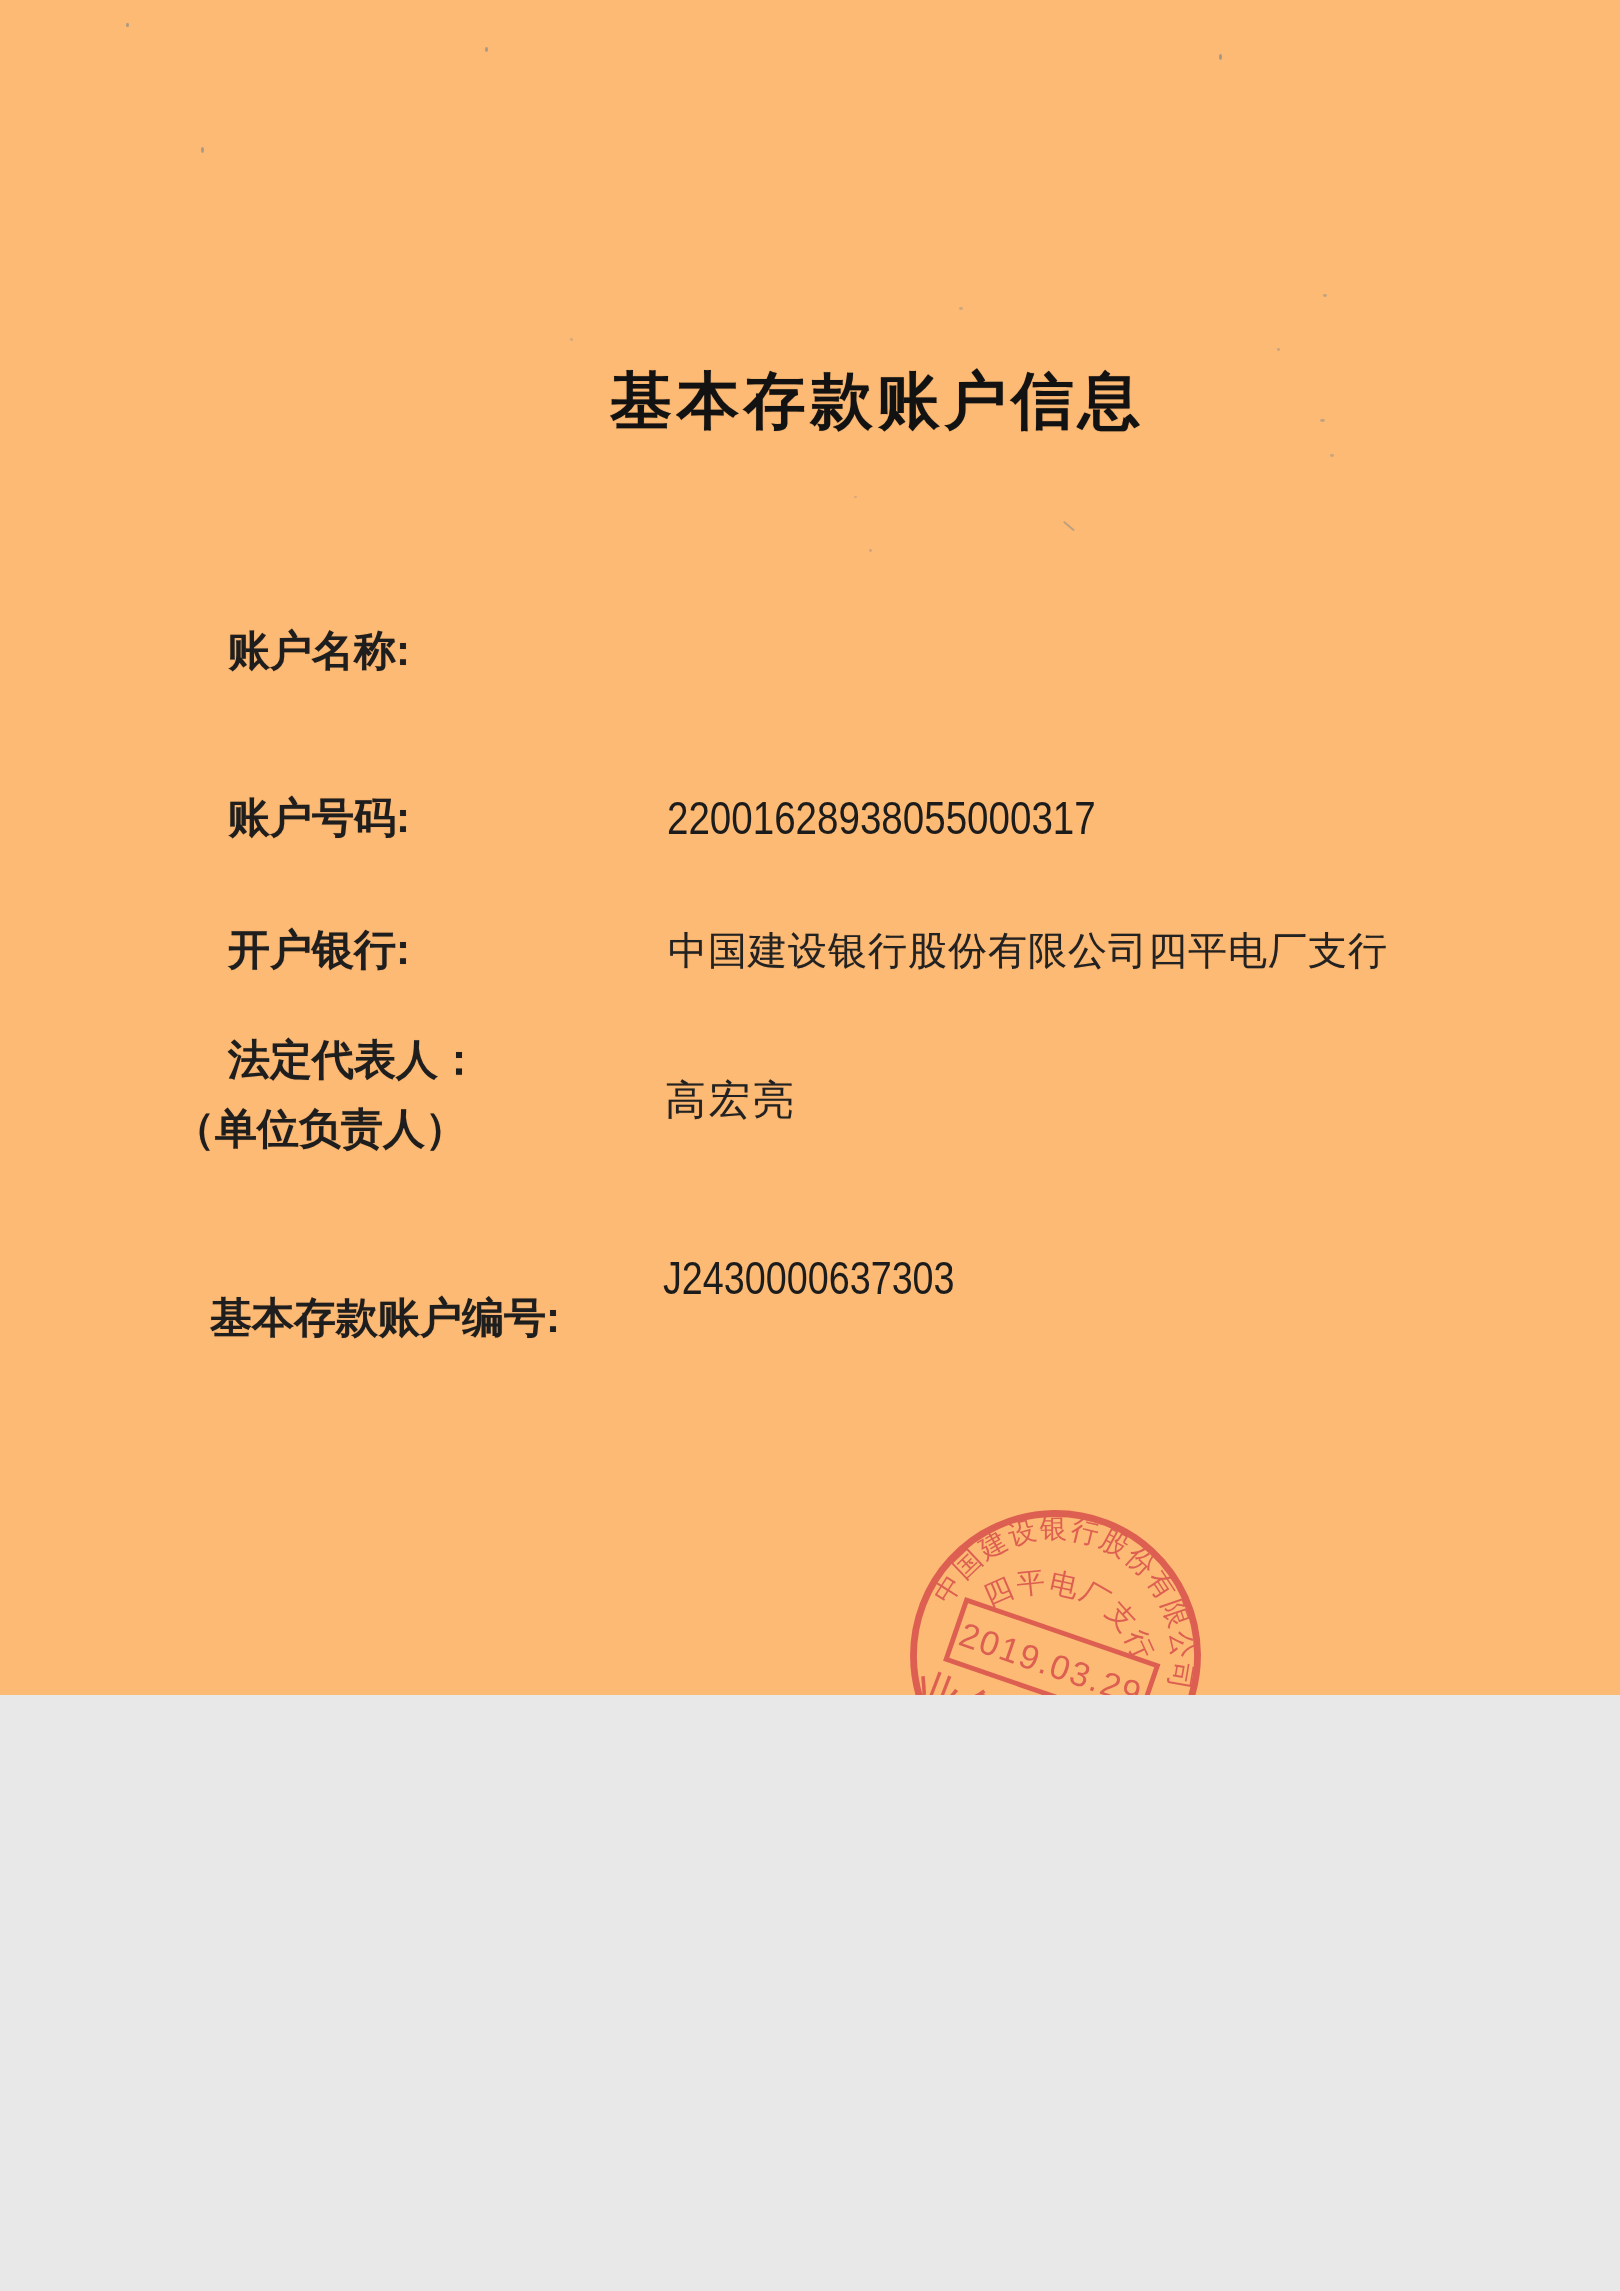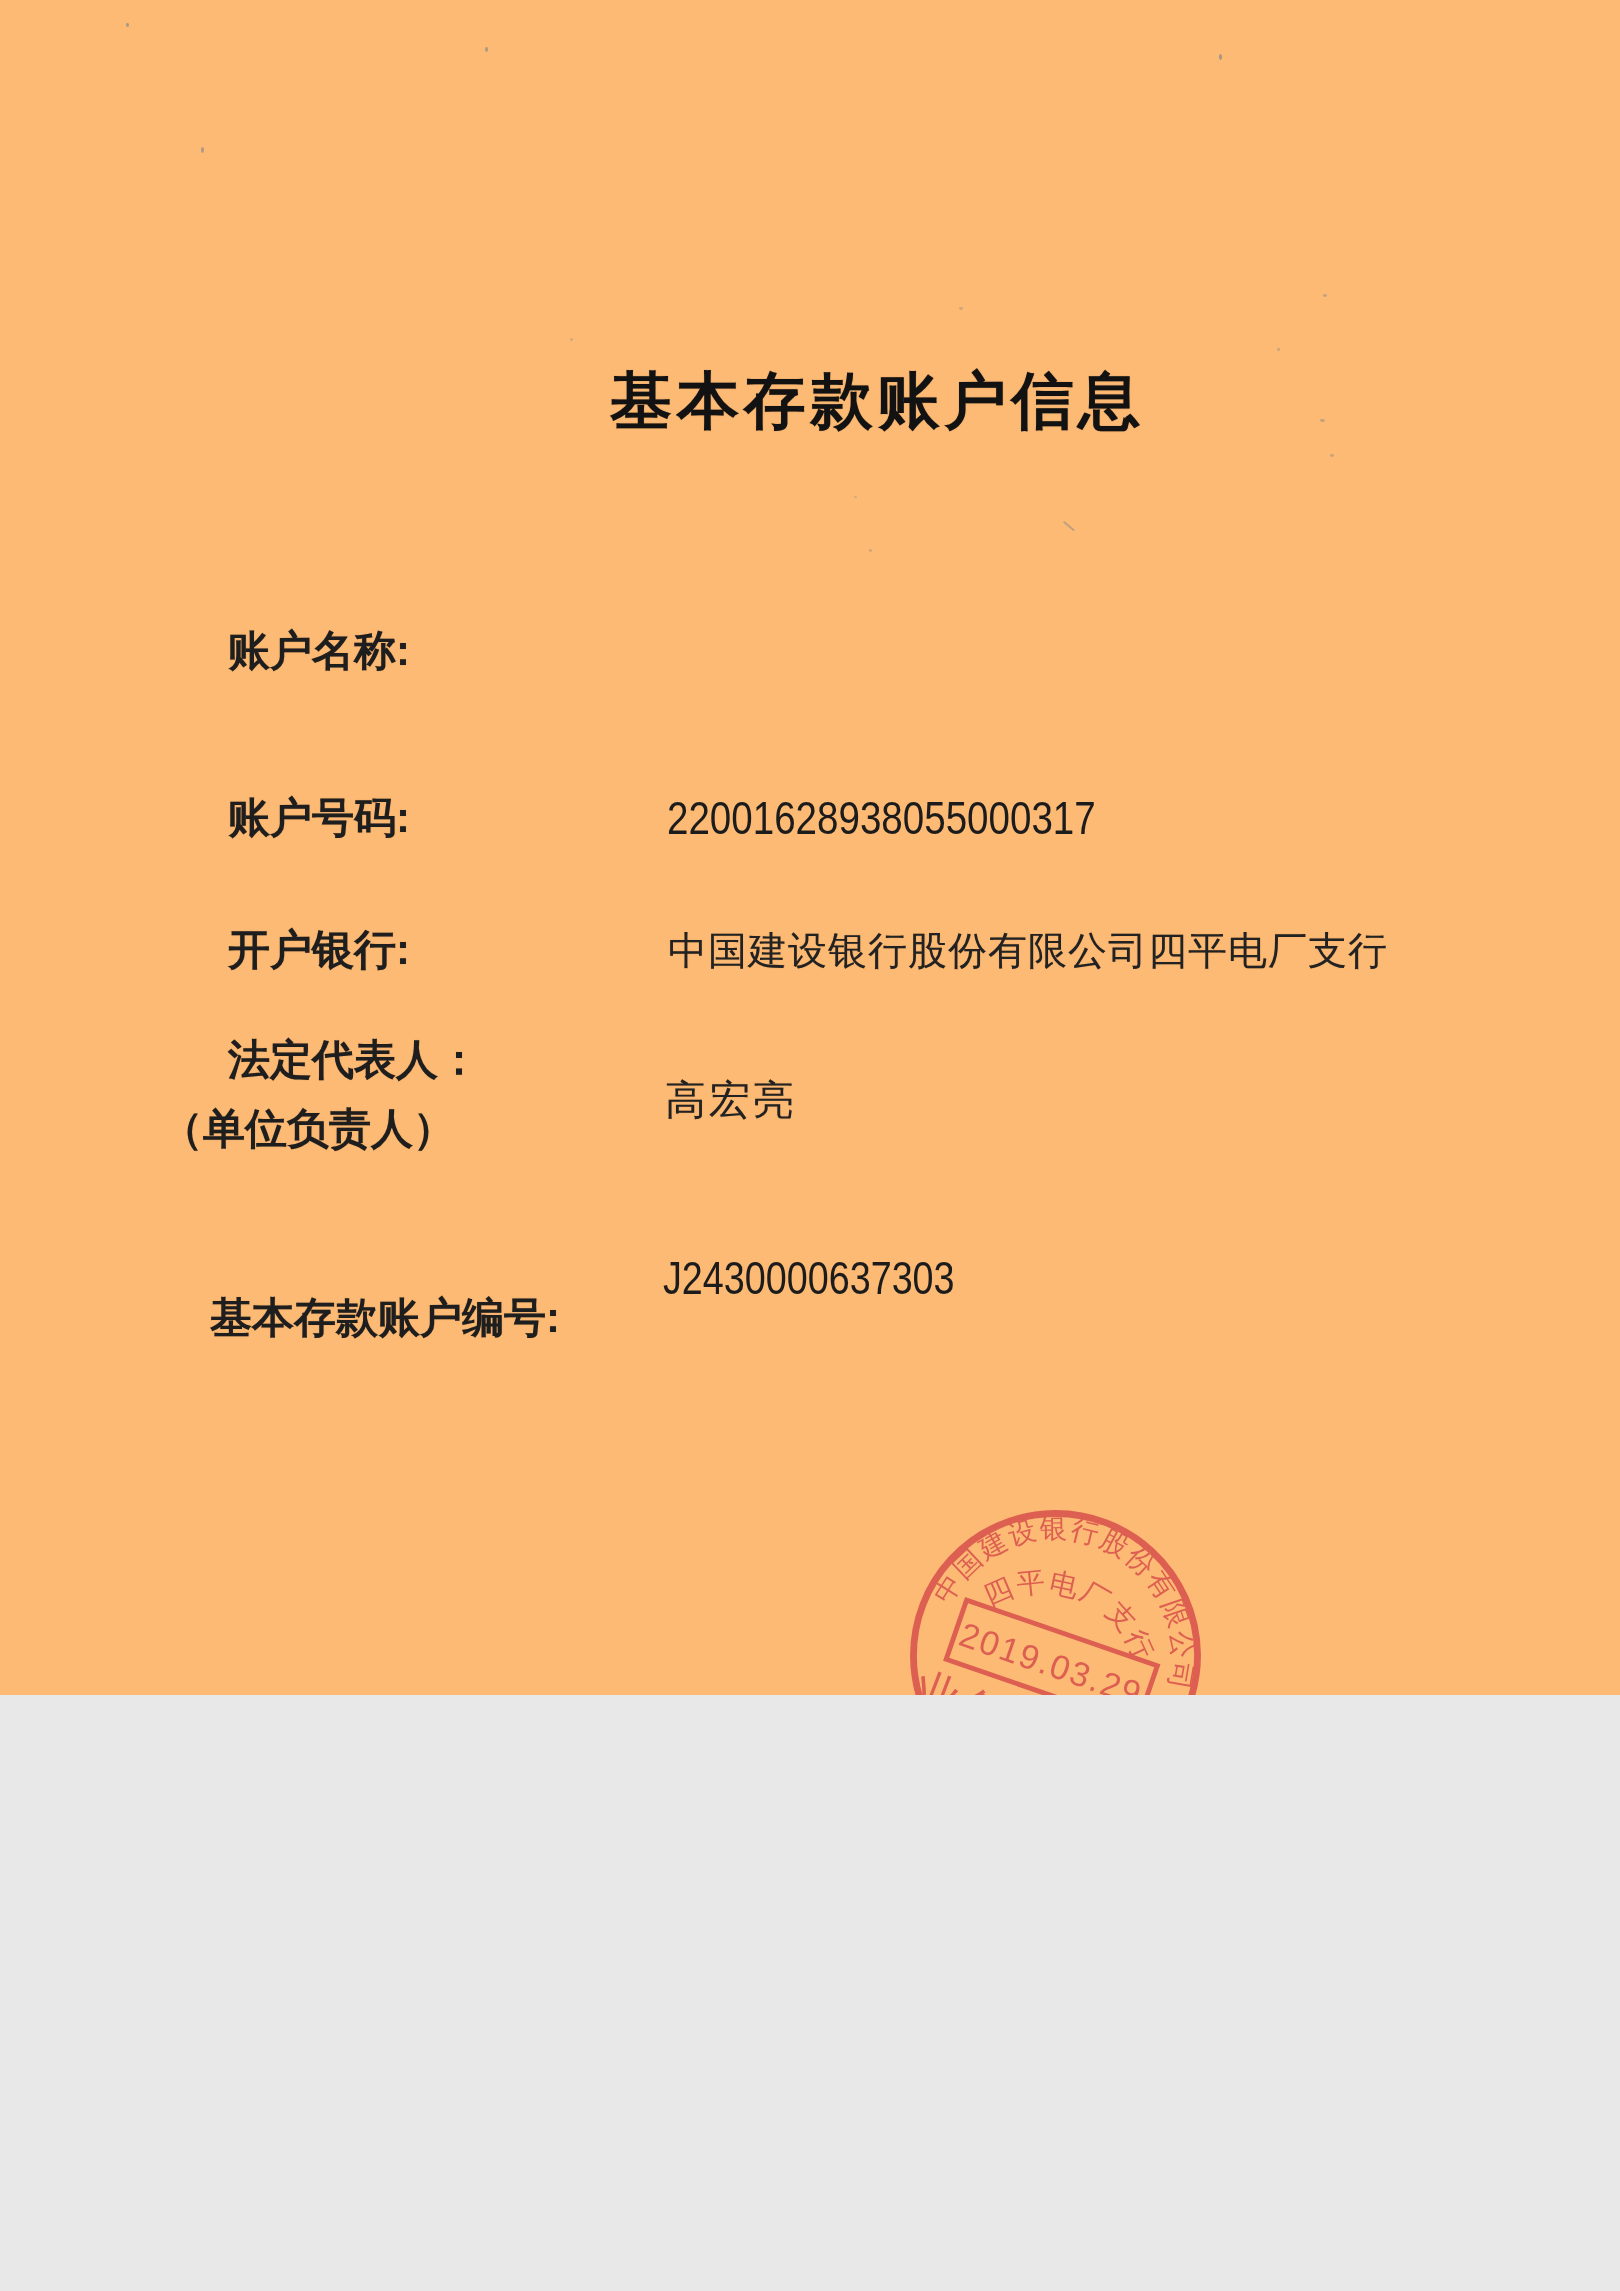--- a/index.html
+++ b/index.html
@@ -84,21 +84,21 @@
 
   <span class="abs field-label" style="left:228px;top:623px;">账户名称:</span>
 
   <span class="abs field-label" style="left:228px;top:790px;">账户号码:</span>
   <span class="abs num" style="left:667px;top:790px;">22001628938055000317</span>
 
   <span class="abs field-label" style="left:228px;top:922px;">开户银行:</span>
   <span class="abs field-value" style="left:668px;top:924px;font-size:39px;letter-spacing:1px;">中国建设银行股份有限公司四平电厂支行</span>
 
   <span class="abs field-label" style="left:228px;top:1032px;">法定代表人：</span>
-  <span class="abs field-label" style="left:161px;top:1101px;">（单位负责人）</span>
+  <span class="abs field-label" style="left:173px;top:1101px;">（单位负责人）</span>
   <span class="abs field-value" style="left:665px;top:1073px;font-size:41px;letter-spacing:2.9px;">高宏亮</span>
 
   <span class="abs field-label strong" style="left:210px;top:1254px;">基本存款账户编号:</span>
   <span class="abs num" style="left:663px;top:1251px;font-size:46px;">J2430000637303</span>
 
   <svg class="seal" viewBox="0 0 340 340" xmlns="http://www.w3.org/2000/svg">
     <defs>
       <path id="arcOuter" d="M 50 170 A 120 120 0 1 1 290 170"></path>
       <path id="arcInner" d="M 85 155 A 100 100 0 0 1 255 155"></path>
     </defs>

